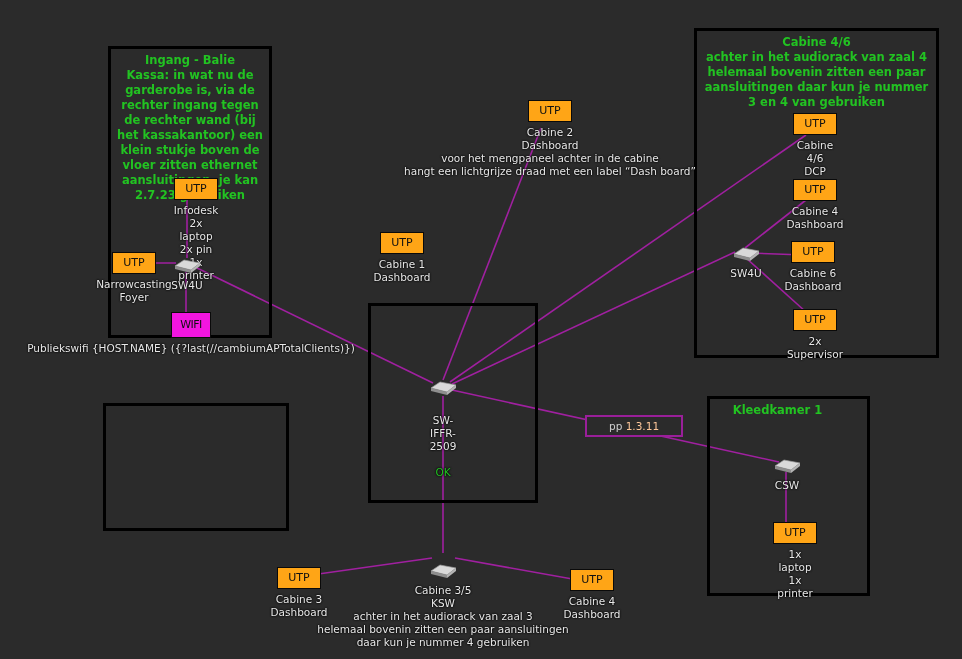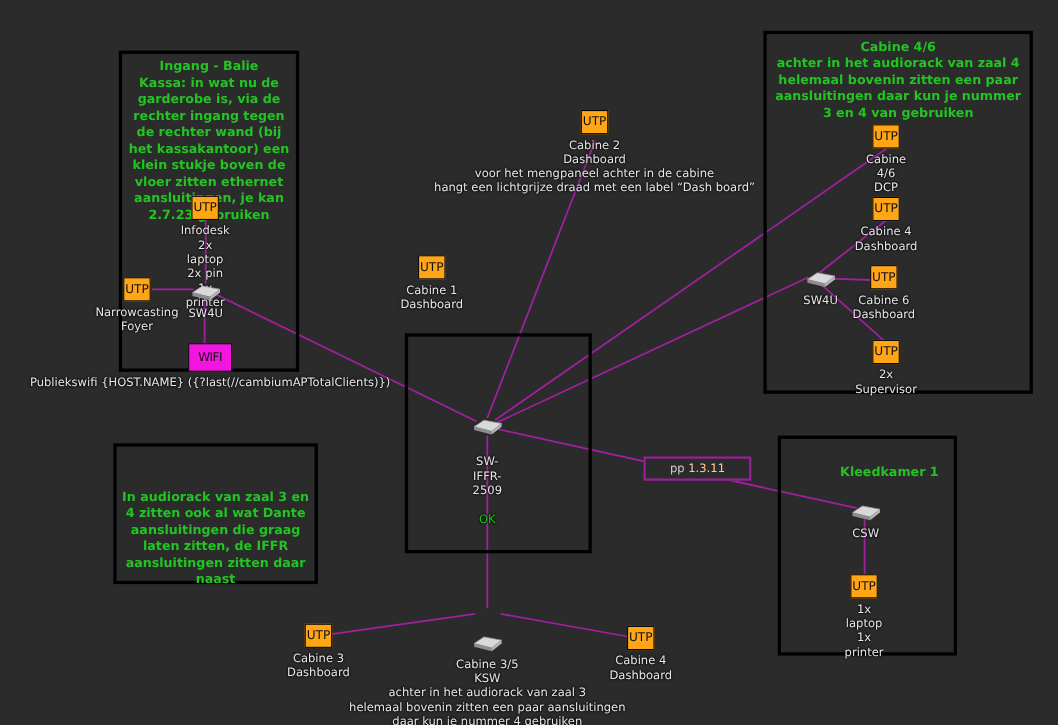--- a/index.html
+++ b/index.html
@@ -40,21 +40,21 @@
     font-size: 11.5px;
     line-height: 15px;
     font-weight: bold;
     white-space: pre-line;
     padding: 7px 6px 0 6px;
   }
   .element {
     position: absolute;
   }
   .icon-utp {
-    width: 25px;
+    width: 44px;
     height: 22px;
     background: #ffa516;
     border: 1px solid #0a0a0a;
     box-sizing: border-box;
     color: #111111;
     font-size: 11px;
     line-height: 20px;
     text-align: center;
     font-family: "DejaVu Sans", "Liberation Sans", sans-serif;
     overflow: hidden;
@@ -141,24 +141,23 @@
   <div class="shape-text" style="left:108px; top:46px; width:164px; height:120px;">Ingang - Balie
 Kassa: in wat nu de garderobe is, via de rechter ingang tegen de rechter wand (bij het kassakantoor) een klein stukje boven de vloer zitten ethernet aansluitingen, je kan 2.7.23 gebruiken</div>
 
   <div class="shape" style="left:694px; top:28px; width:245px; height:330px;"></div>
   <div class="shape-text" style="left:694px; top:28px; width:245px; height:80px;">Cabine 4/6
 achter in het audiorack van zaal 4 helemaal bovenin zitten een paar aansluitingen daar kun je nummer 3 en 4 van gebruiken</div>
 
   <div class="shape" style="left:368px; top:303px; width:170px; height:200px;"></div>
 
   <div class="shape" style="left:103px; top:403px; width:186px; height:128px;"></div>
-  <div class="shape-text" style="left:103px; top:437px; width:186px; height:70px;">In audiorack van zaal 3 en 4 zitten ook al wat Dante aansluitingen die graag laten zitten, de IFFR aansluitingen zitten daar naast</div>
 
   <div class="shape" style="left:707px; top:396px; width:163px; height:200px;"></div>
-  <div class="shape-text" style="left:727px; top:396px; width:163px; height:26px;margin-top:19px;">Kleedkamer 1</div>
+  <div class="shape-text" style="left:696px; top:396px; width:163px; height:26px;">Kleedkamer 1</div>
 
   <div class="element" style="left:174px; top:178px;">
     <div class="icon-utp">UTP</div>
     <div class="el-label">Infodesk
 2x laptop
 2x pin
 1x printer</div>
   </div>
 
   <div class="element" style="left:112px; top:252px;">
@@ -256,21 +255,21 @@
     </div>
     <div class="el-label">CSW</div>
   </div>
 
   <div class="element" style="left:773px; top:522px;">
     <div class="icon-utp">UTP</div>
     <div class="el-label">1x laptop
 1x printer</div>
   </div>
 
-  <div class="element" style="left:428px; top:574px;">
+  <div class="element" style="left:428px; top:560px;">
     <div class="icon-switch">
       <svg width="30" height="20" viewBox="0 0 30 20">
         <polygon points="3,11 12,5 28,8 19,15" fill="#d9d9d9" stroke="#9a9a9a" stroke-width="0.7"></polygon>
         <polygon points="3,11 19,15 19,18 3,14" fill="#8e8e8e"></polygon>
         <polygon points="19,15 28,8 28,11 19,18" fill="#b4b4b4"></polygon>
       </svg>
     </div>
     <div class="el-label" style="width:330px;">Cabine 3/5
 KSW
 achter in het audiorack van zaal 3

